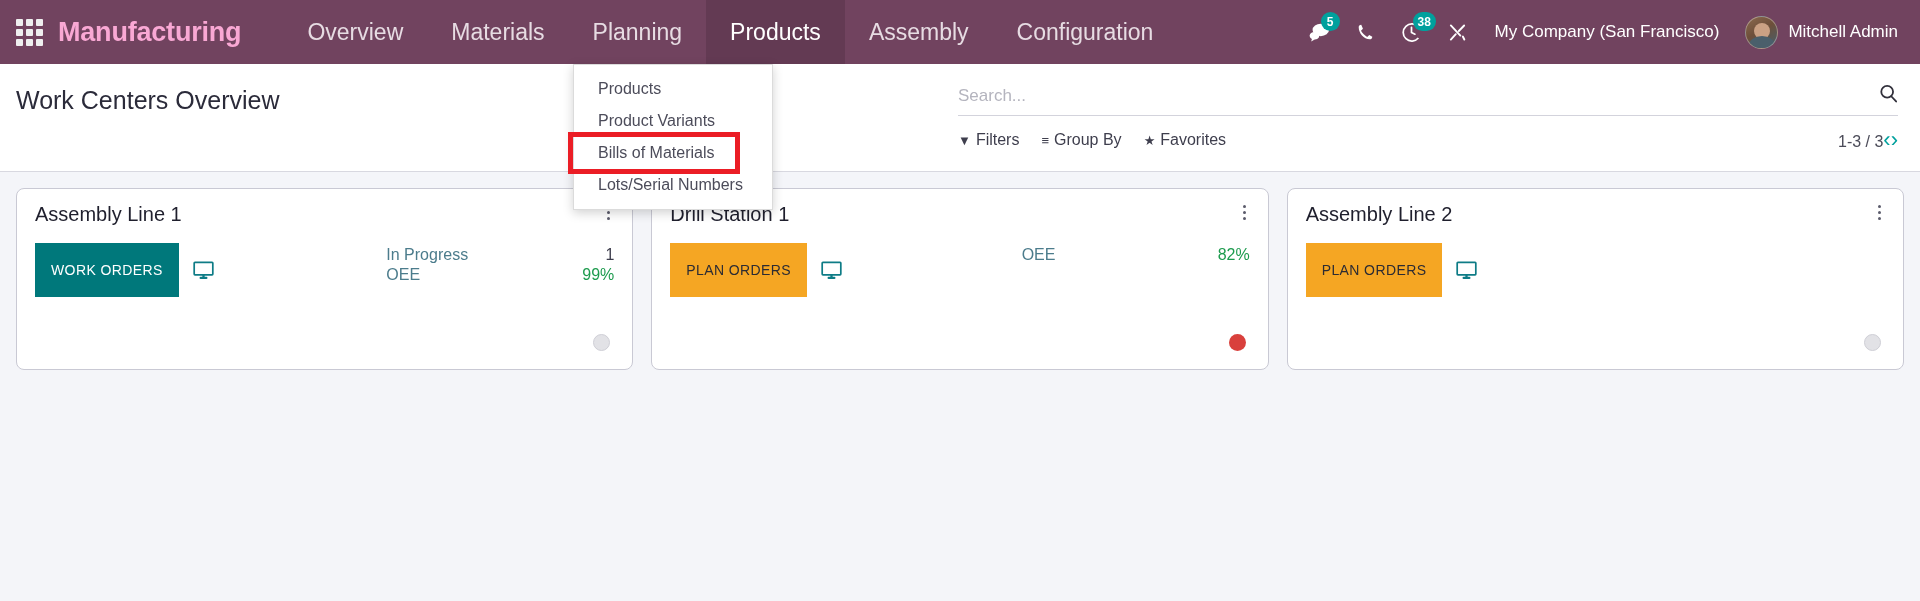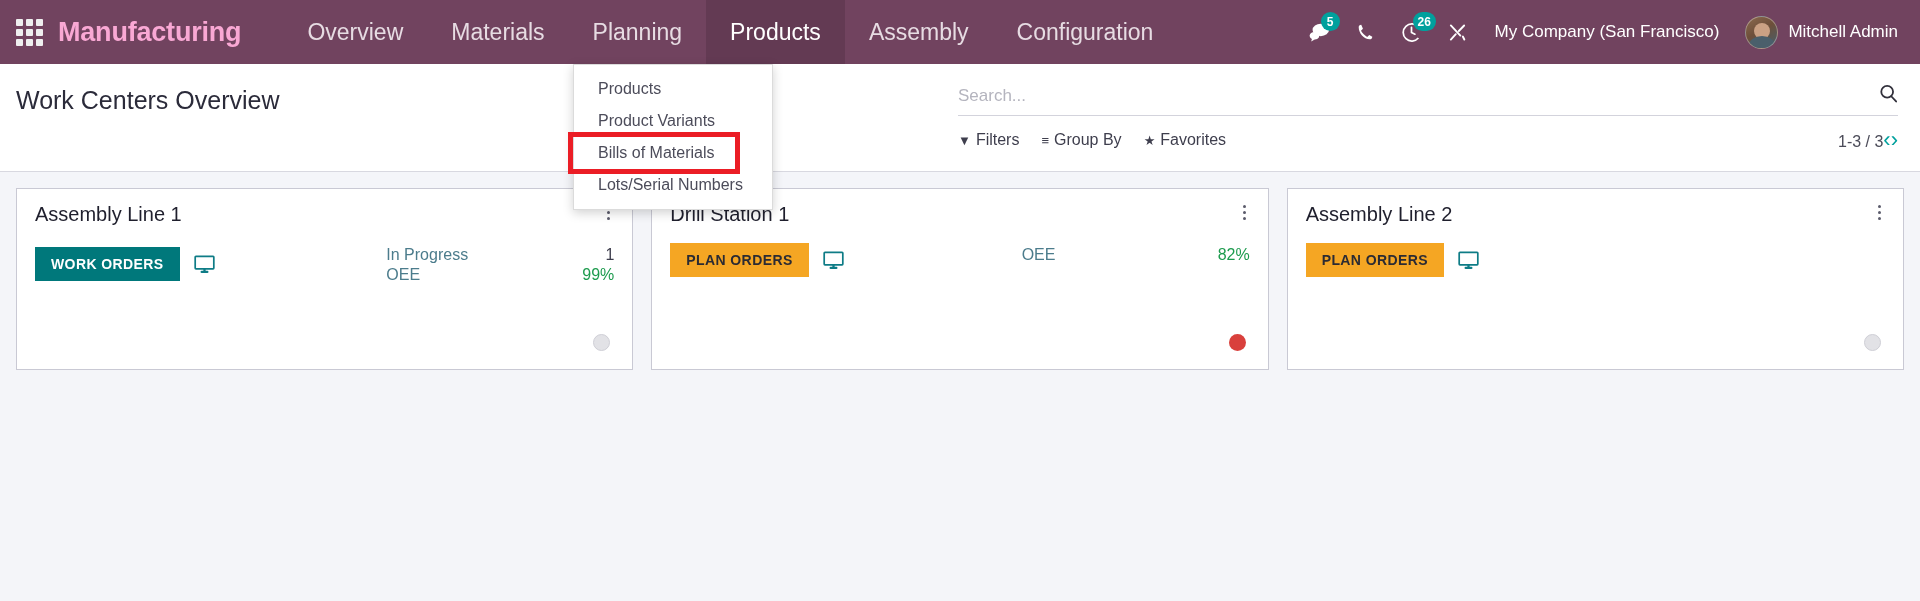--- a/index.html
+++ b/index.html
@@ -208,21 +208,21 @@
   
   .kanban {
     display: flex;
     gap: 18px;
     padding: 16px 16px 0 16px;
   }
   .card {
     flex: 1;
     background: #FFFFFF;
     border: 1px solid #C9C9D4;
-    border-radius: 0;
+    border-radius: 8px;
     height: 182px;
     padding: 14px 18px 0 18px;
     position: relative;
     cursor: pointer;
   }
   .card-head {
     display: flex; align-items: flex-start;
   }
   .card-title {
     font-size: 20px;
@@ -241,23 +241,23 @@
   }
   .kebab i { width:3px; height:3px; background:#5B5B6B; border-radius:50%; display:block; }
 
   .card-body {
     display: flex;
     margin-top: 17px;
   }
   .card-actions { display: flex; align-items: center; gap: 14px; }
   .btn {
     border: none;
-    padding: 9px 16px;
+    padding: 19px 16px;
     font-size: 14px;
-    font-weight: bold;
+    font-weight: normal;
     letter-spacing: 0.4px;
     cursor: pointer;
     font-family: "Liberation Sans", sans-serif;
     border-radius: 0;
   }
   .btn-work { background: #00787B; color: #FFFFFF; }
   .btn-plan { background: #F5A623; color: #2B2B33; }
   .monitor { cursor: pointer; display: flex; }
 
   .card-stats {
@@ -328,21 +328,21 @@
       <svg width="17" height="18" viewBox="0 0 20 21" fill="none" stroke="currentColor" stroke-width="1.9">
         <path d="M5 2 C3 2 2 3.4 2 5 C2 12 8 19 15 19 C16.6 19 18 18 18 16 L14.4 14 L12 16.3 C9.6 15 6 11.4 4.7 9 L7 6.6 Z" fill="currentColor" stroke="none"></path>
       </svg>
     </div>
 
     <div class="sysicon">
       <svg width="21" height="21" viewBox="0 0 22 22" fill="none" stroke="currentColor" stroke-width="1.8">
         <path d="M18.2 5.2 A9 9 0 1 0 18.2 16.8"></path>
         <path d="M11 5.6 L11 11 L14.6 12.8" stroke-linecap="round"></path>
       </svg>
-      <span class="badge">26</span>
+      <span class="badge">38</span>
     </div>
 
     <div class="sysicon">
       <svg width="19" height="19" viewBox="0 0 20 20" fill="none" stroke="currentColor" stroke-width="2" stroke-linecap="round">
         <path d="M3 2.6 L13 13.2"></path>
         <path d="M17 2.6 L11.4 8.4"></path>
         <path d="M8.2 11.8 L3 17.4"></path>
         <path d="M15.6 14.2 L17.2 17.4"></path>
       </svg>
     </div>

